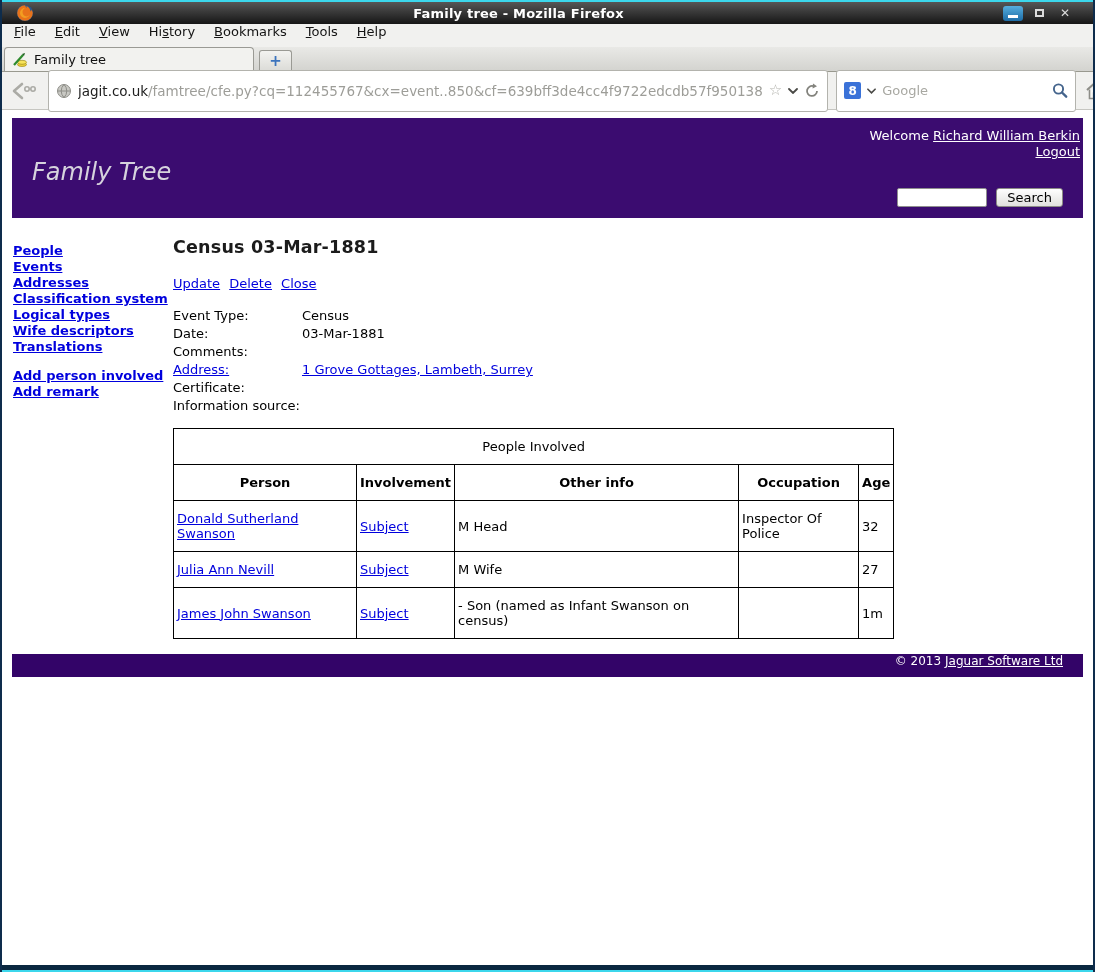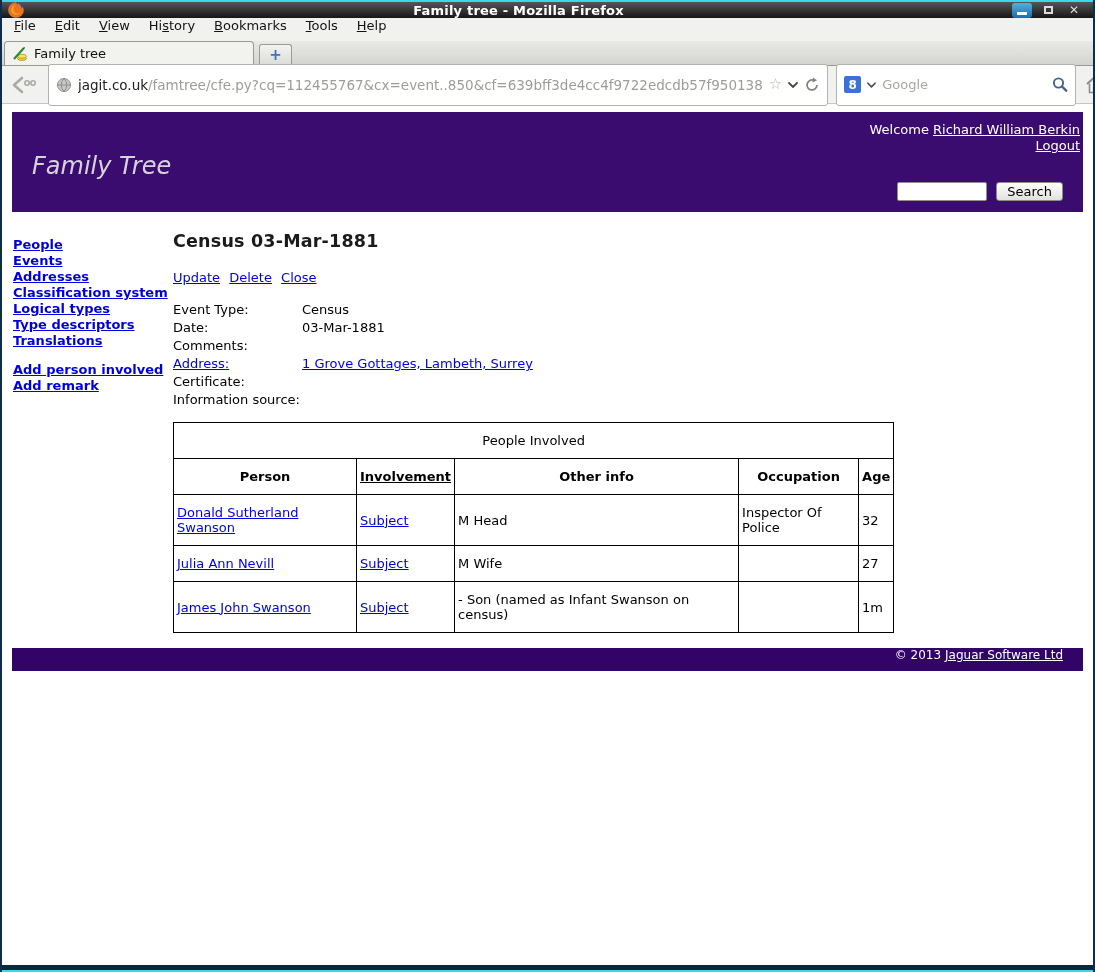--- a/index.html
+++ b/index.html
@@ -1,21 +1,21 @@
 <!DOCTYPE html>
 <html><head>
 <meta charset="utf-8">
 <style>
   * { margin:0; padding:0; box-sizing:border-box; }
   body { font-family:"DejaVu Sans","Liberation Sans",sans-serif; background:#9a9a9a; }
   .window { width:1095px; height:972px; position:relative; background:#fff; overflow:hidden;
             border-left:2px solid #0e2c4c; border-right:2px solid #0e2c4c; }
   
   .frame-top { height:2px; background:#3cd7ec; }
-  .titlebar { height:16px; background:linear-gradient(#565656,#161616); display:flex; align-items:center; padding:0 5px; }
+  .titlebar { height:22px; background:linear-gradient(#565656,#161616); display:flex; align-items:center; padding:0 14px; }
   .ff-logo { width:18px; height:18px; flex:0 0 auto; }
   .win-title { flex:1; text-align:center; color:#fff; font-weight:bold; font-size:13px; letter-spacing:.2px; }
   .win-btns { display:flex; gap:6px; align-items:center; padding-right:4px; }
   .wbtn { width:20px; height:15px; display:flex; align-items:center; justify-content:center; color:#e8e8e8; font-size:11px; }
   .wbtn-min { background:linear-gradient(#56aede,#1d6ca6); border-radius:3px; }
   .wbtn-min .bar { width:10px; height:3px; background:#fff; margin-top:6px; }
   .wbtn-max .box { width:9px; height:8px; border:2px solid #dcdcdc; }
   .wbtn-close { font-weight:bold; font-size:12px; color:#dcdcdc; }
   
   .menubar { height:23px; background:#f1f1ef; display:flex; align-items:flex-start; gap:19px; padding-left:12px;
@@ -67,21 +67,21 @@
   .main h1 { font-size:17.5px; color:#1b1b1b; letter-spacing:.2px; }
   .actions { margin-top:19px; font-size:13px; }
   .actions a { margin-right:5px; }
   .details { margin-top:16px; font-size:13px; line-height:18px; }
   .drow { display:flex; }
   .dlabel { width:129px; flex:0 0 auto; }
   .ptable { margin-top:13px; border-collapse:collapse; font-size:13px; color:#000; }
   .ptable td, .ptable th { border:1px solid #000; padding:10px 3px; height:18px; font-weight:normal; text-align:left; }
   .ptable .cap { text-align:center; }
   .ptable th { font-weight:bold; text-align:center; }
-  .col-person { width:183px; } .col-inv { width:93px;text-decoration:underline; } .col-other { width:284px; }
+  .col-person { width:183px; } .col-inv { width:93px; } .col-other { width:284px; }
   .col-occ { width:120px; } .col-age { width:34px; }
   .site-footer { margin:15px 10px 0; height:23px; color:#fff; font-size:12px;
                  display:flex; justify-content:flex-end; padding-right:20px; gap:4px; }
   .site-footer a { color:#fff; }
   .frame-bottom { position:absolute; bottom:0; left:0; width:100%; }
   .fb-dark { height:5px; background:#0a2840; }
   .fb-cyan { height:2px; background:#3cd7ec; }
   .icon { flex:0 0 auto; display:block; }
 </style>
 </head>
@@ -188,21 +188,21 @@
       </div>
     </div>
 
     <div class="content">
       <div class="sidebar">
         <a href="#">People</a>
         <a href="#">Events</a>
         <a href="#">Addresses</a>
         <a href="#">Classification system</a>
         <a href="#">Logical types</a>
-        <a href="#">Type descriptors</a>
+        <a href="#">Wife descriptors</a>
         <a href="#">Translations</a>
         <div class="sidebar-gap"></div>
         <a href="#">Add person involved</a>
         <a href="#">Add remark</a>
       </div>
 
       <div class="main">
         <h1>Census 03-Mar-1881</h1>
 
         <div class="actions">

